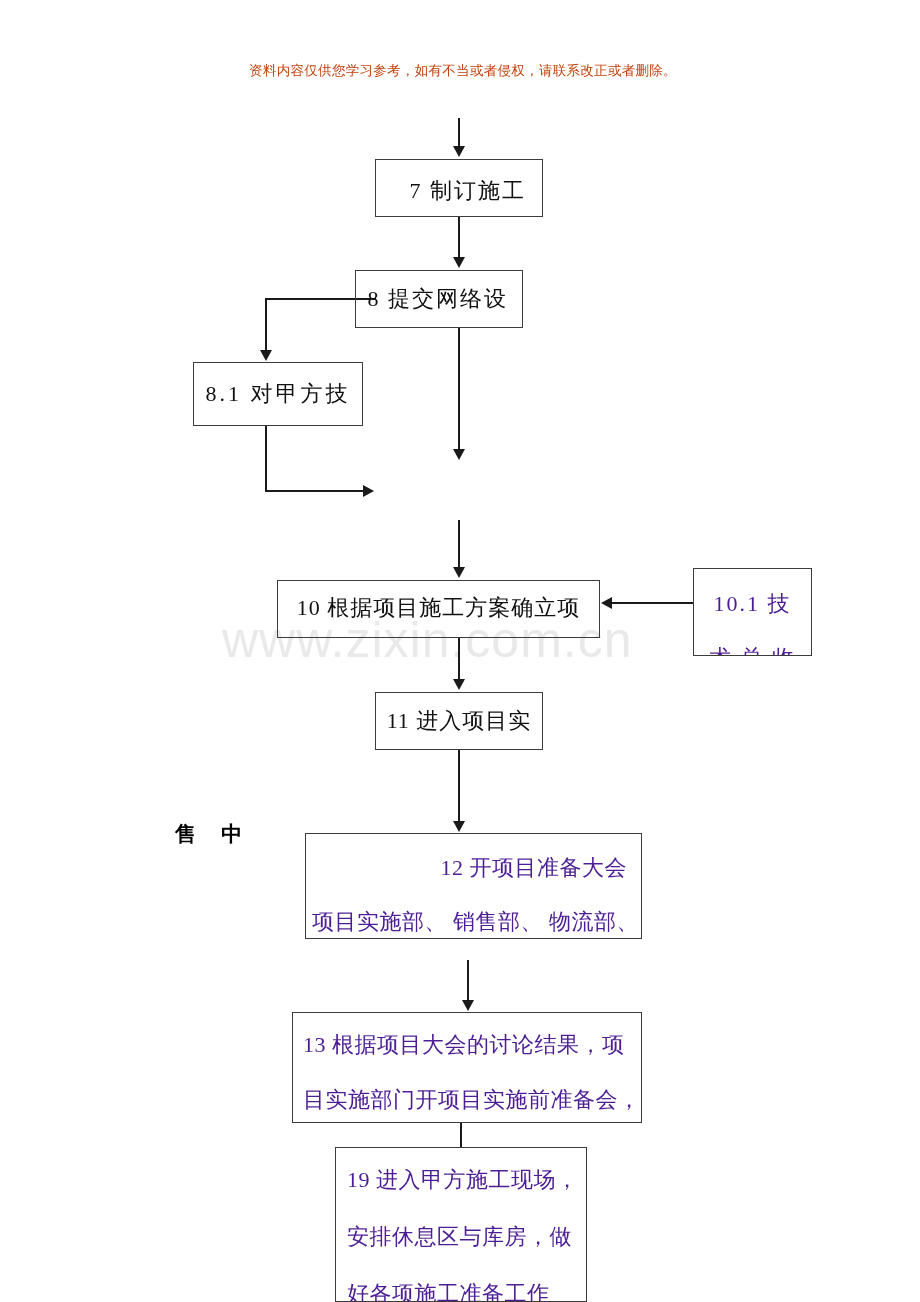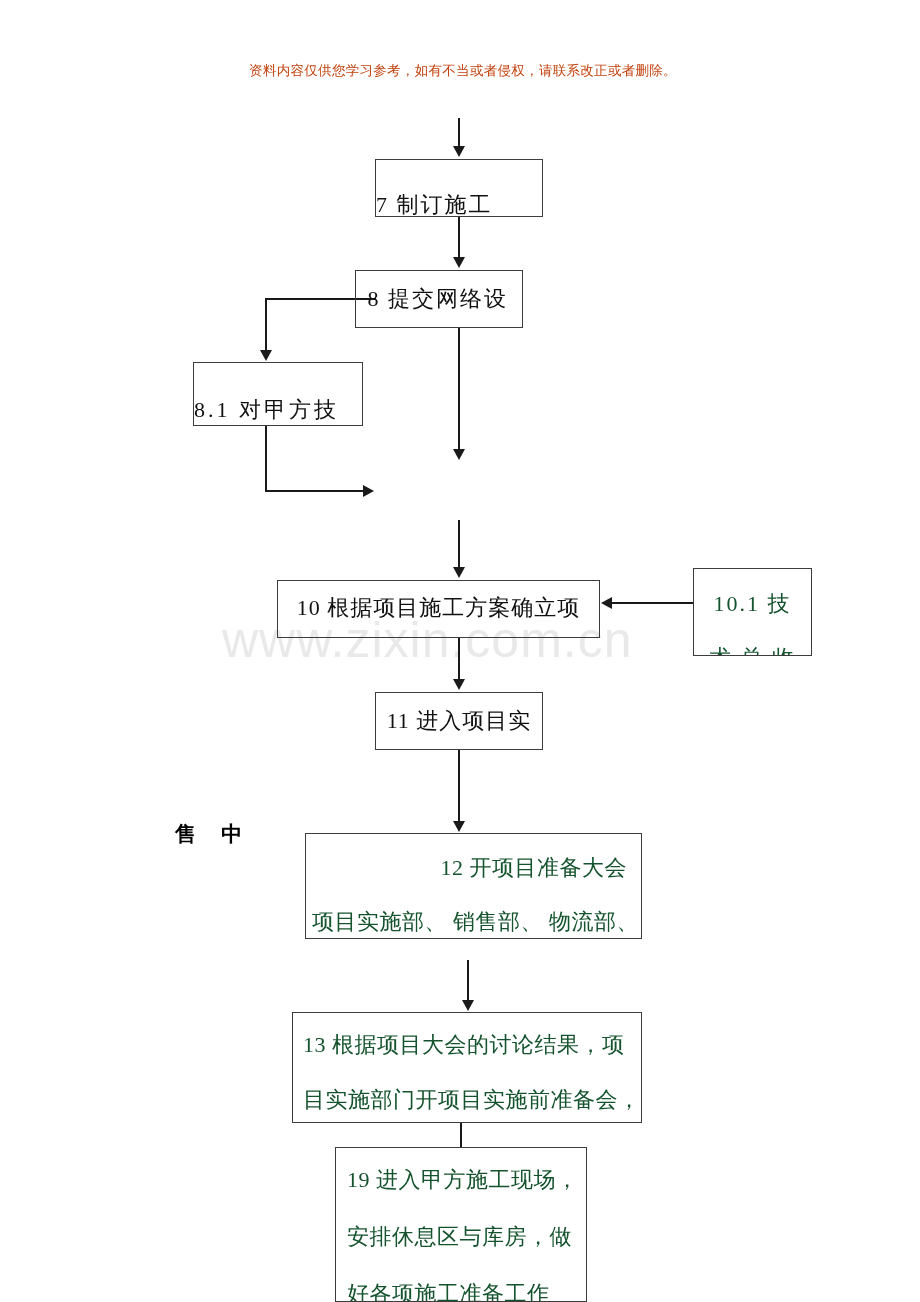--- a/index.html
+++ b/index.html
@@ -57,39 +57,39 @@
   .box .txt {
     display: block;
     font-size: 22px;
     color: #111;
     white-space: nowrap;
     line-height: 1.0;
   }
   .box .ln {
     display: block;
     font-size: 22px;
-    color: #14532d;
+    color: #4c1d95;
     white-space: nowrap;
   }
 
   
   #box7  { left: 375px; top: 159px;  width: 168px; height: 58px;  }
   #box8  { left: 355px; top: 270px;  width: 168px; height: 58px;  }
   #box81 { left: 193px; top: 362px;  width: 170px; height: 64px;  }
   #box9  { left: 375px; top: 462px;  width: 167px; height: 58px;  }
   #box10 { left: 277px; top: 580px;  width: 323px; height: 58px;  }
   #box101{ left: 693px; top: 568px;  width: 119px; height: 88px;  }
   #box11 { left: 375px; top: 692px;  width: 168px; height: 58px;  }
   #box12 { left: 305px; top: 833px;  width: 337px; height: 106px; }
   #box13 { left: 292px; top: 1012px; width: 350px; height: 111px; }
   #box14 { left: 335px; top: 1147px; width: 252px; height: 155px; }
 
-  #box7  .txt { margin-top: 34px; padding-right: 16px; letter-spacing: 2px; }
+  #box7  .txt { margin-top: 20px; text-align: right; padding-right: 16px; letter-spacing: 2px; }
   #box8  .txt { margin-top: 17px; text-align: right; padding-right: 14px; letter-spacing: 2px; }
-  #box81 .txt { margin-top: 36px; text-align: left; letter-spacing: 3px; }
+  #box81 .txt { margin-top: 20px; text-align: center; letter-spacing: 3px; }
   #box9  .txt { margin-top: 17px; text-align: right; padding-right: 16px; letter-spacing: 0.5px; }
   #box10 .txt { margin-top: 16px; text-align: center; letter-spacing: 1px; }
   #box101 .ln { text-align: center; letter-spacing: 2px; }
   #box101 .ln.l1 { margin-top: 20px; }
   #box101 .ln.l2 { margin-top: 24px; }
   #box11 .txt { margin-top: 17px; text-align: center; letter-spacing: 1px; }
 
   #box12 .ln { letter-spacing: 0.5px; }
   #box12 .ln.l1 { margin-top: 19px; text-align: right; padding-right: 14px; }
   #box12 .ln.l2 { margin-top: 24px; text-align: left; padding-left: 6px; }

